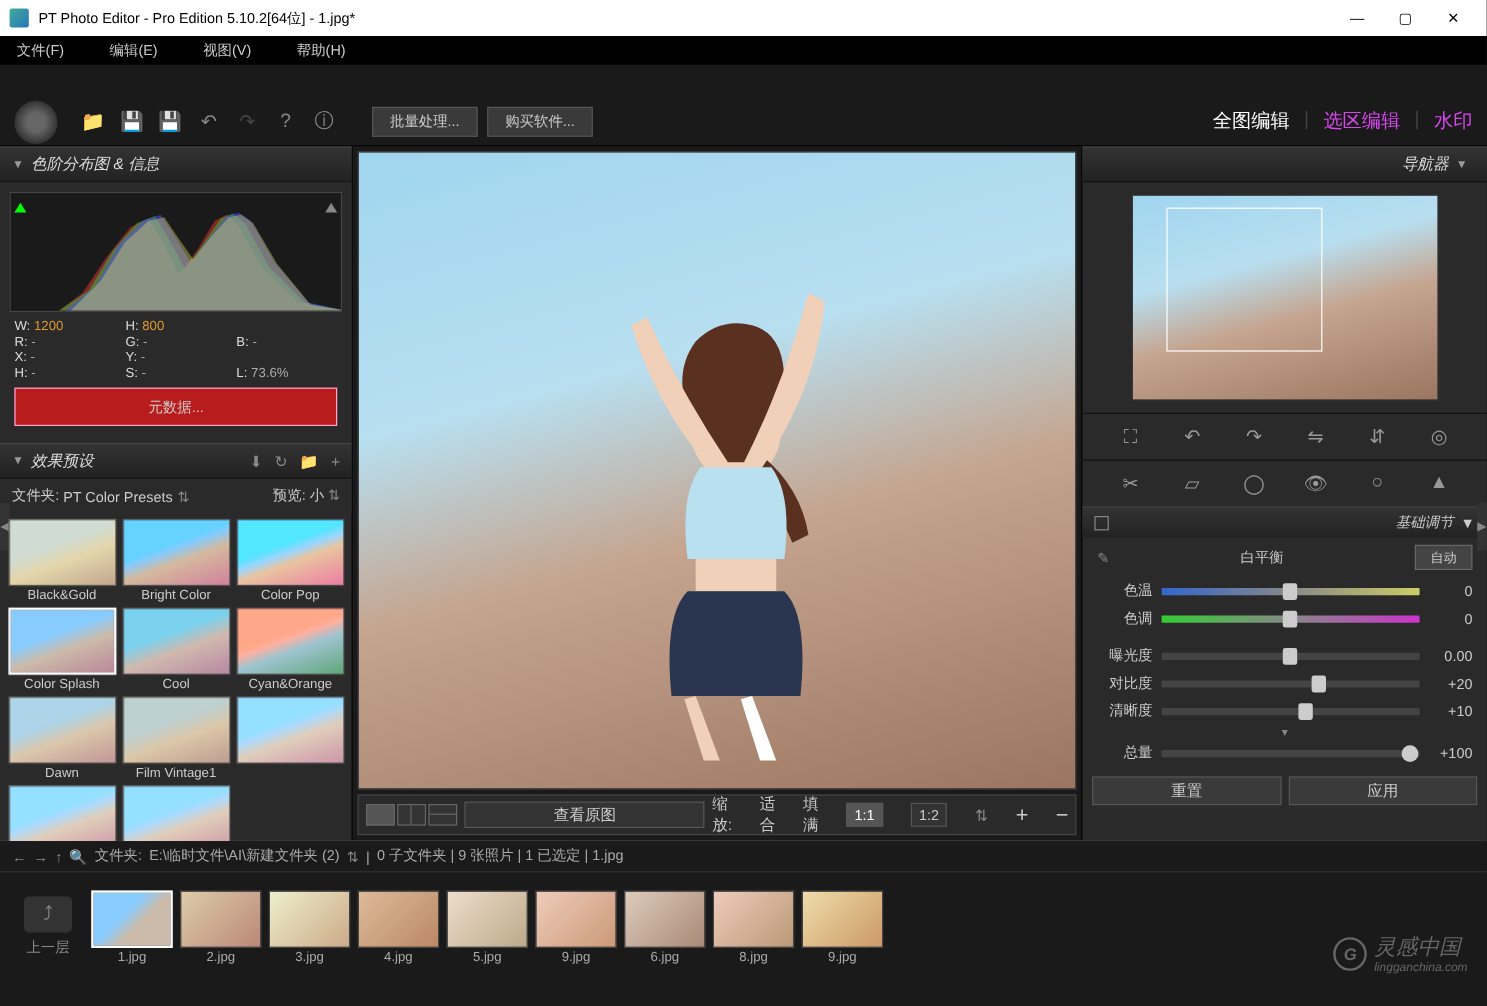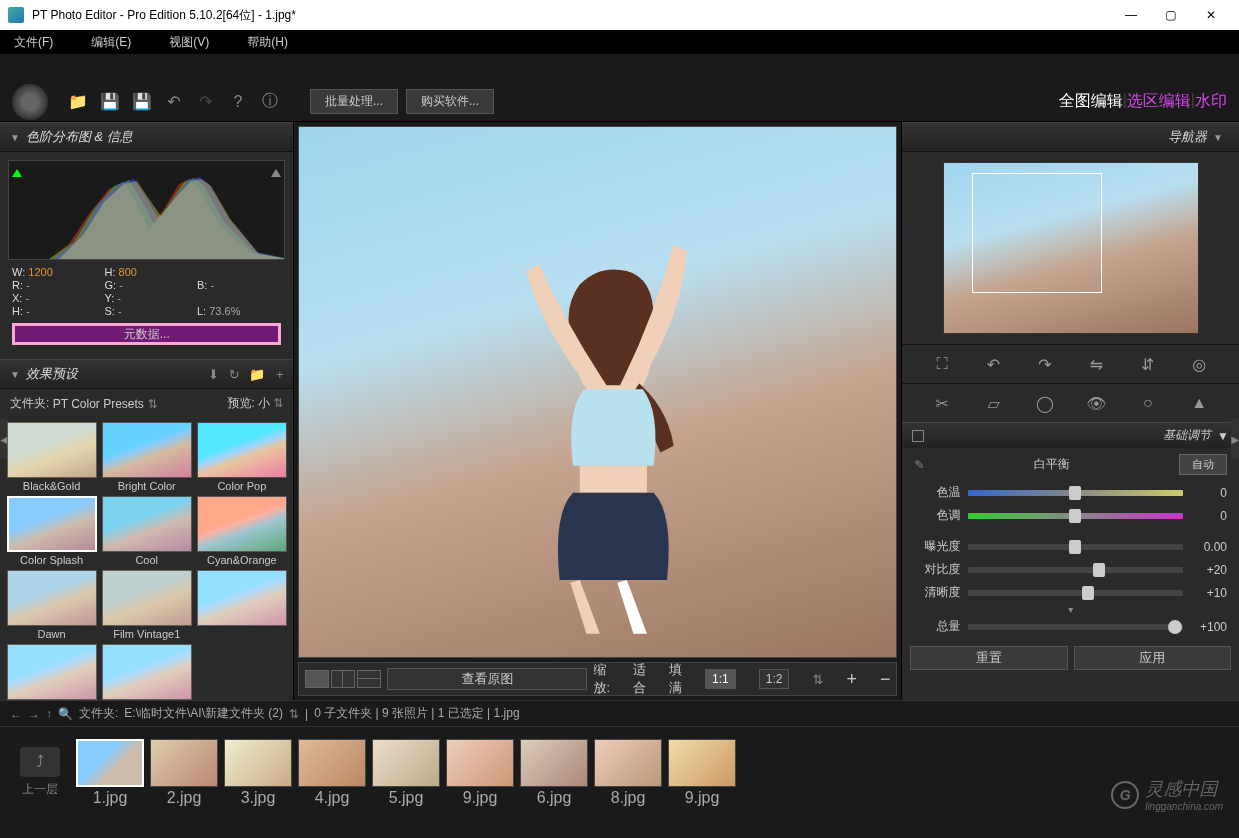--- a/index.html
+++ b/index.html
@@ -8,38 +8,38 @@
 .titlebar .icon{width:16px;height:16px;background:linear-gradient(135deg,#4a9,#27b);margin-right:8px;border-radius:2px}
 .titlebar .title{flex:1;font-size:12px}
 .titlebar .winbtn{width:40px;height:30px;display:flex;align-items:center;justify-content:center;cursor:pointer;color:#000}
 .menubar{height:24px;background:#000;display:flex;align-items:center;padding:0 14px;gap:38px;color:#ccc}
 .menubar span{cursor:pointer;font-size:12px}
 .spacer{height:28px;background:#1a1a1a}
 .toolbar{height:40px;background:#1a1a1a;display:flex;align-items:center;padding:0 12px;gap:8px;border-bottom:1px solid #000}
 .toolbar .aperture{width:36px;height:36px;background:radial-gradient(circle,#666 30%,#333 70%);border-radius:50%;margin-right:10px}
 .toolbar .tbtn{width:24px;height:24px;display:flex;align-items:center;justify-content:center;color:#888;cursor:pointer;font-size:16px}
 .toolbar .textbtn{padding:3px 14px;background:#3a3a3a;color:#ccc;font-size:12px;cursor:pointer;border:1px solid #555}
-.toolbar .modes{margin-left:auto;display:flex;gap:0;font-size:16px}
+.toolbar .modes{margin-left:auto;display:flex;gap:12px;font-size:16px}
 .toolbar .modes span{cursor:pointer;color:#d946ef}
 .toolbar .modes .active{color:#fff}
 .main{display:flex;height:578px}
 .leftpanel{width:314px;background:#2a2a2a;display:flex;flex-direction:column;border-right:1px solid #000}
 .panel-hdr{height:30px;background:linear-gradient(#333,#222);display:flex;align-items:center;padding:0 10px;font-size:13px;color:#ddd;border-bottom:1px solid #111;border-top:1px solid #444;font-style:italic}
 .panel-hdr .tri{margin-right:6px;color:#999;font-size:10px}
 .panel-hdr .tools{margin-left:auto;display:flex;gap:10px;color:#888;font-style:normal}
 .panel-hdr .tools span{cursor:pointer}
 .histogram{padding:8px;background:#2a2a2a}
 .histo-box{height:100px;background:#1a1a1a;border:1px solid #444;position:relative;overflow:hidden}
 .histo-tri{position:absolute;top:3px;width:0;height:0;border:5px solid transparent}
 .histo-tri.l{left:3px;border-bottom:8px solid #0f0}
 .histo-tri.r{right:3px;border-bottom:8px solid #888}
 .histo-curve{position:absolute;bottom:0;left:0;right:0;height:85px}
 .info-grid{display:grid;grid-template-columns:repeat(3,1fr);gap:1px 8px;padding:6px 4px;font-size:11px;color:#aaa}
 .info-grid span b{color:#ddd;font-weight:normal}
-.metabtn{height:22px;background:#701a75;border:3px solid #f9a8d4;display:flex;align-items:center;justify-content:center;margin:0 4px 6px;cursor:pointer;font-size:12px}
+.metabtn{height:32px;background:#b91c1c;border:1px solid #f9a8d4;display:flex;align-items:center;justify-content:center;margin:0 4px 6px;cursor:pointer;font-size:12px}
 .preset-bar{display:flex;align-items:center;padding:6px 10px;font-size:12px;color:#ccc;background:#2a2a2a}
 .preset-bar .r{margin-left:auto}
 .preset-grid{flex:1;overflow-y:auto;padding:4px 6px;display:grid;grid-template-columns:repeat(3,1fr);gap:4px}
 .preset{display:flex;flex-direction:column;align-items:center;cursor:pointer}
 .preset .thumb{width:90px;height:56px;border:1px solid #555;background:linear-gradient(160deg,#8cf 40%,#cba 60%,#b89 100%);position:relative;overflow:hidden}
 .preset.sel .thumb{border:2px solid #fff}
 .preset .lbl{font-size:11px;color:#ccc;margin-top:2px;text-align:center;white-space:nowrap}
 .viewer{flex:1;display:flex;flex-direction:column;background:#1a1a1a}
 .canvas{flex:1;margin:4px;border:1px solid #444;background:linear-gradient(165deg,#a0d5ef 0%,#b8dff0 35%,#c5a590 58%,#9b7560 100%);position:relative;overflow:hidden}
 .figure{position:absolute;left:30%;top:15%;width:45%;height:85%}
@@ -73,21 +73,21 @@
 .btn-row{display:flex;gap:6px;padding:8px}
 .btn-row .b{flex:1;height:24px;background:#3a3a3a;border:1px solid #555;display:flex;align-items:center;justify-content:center;cursor:pointer;font-size:13px}
 .pathbar{height:26px;background:#1a1a1a;display:flex;align-items:center;padding:0 10px;gap:6px;color:#aaa;font-size:12px;border-top:1px solid #333}
 .pathbar .nb{cursor:pointer;color:#888}
 .filmstrip{height:92px;background:#1a1a1a;display:flex;align-items:center;padding:0 10px;gap:6px;border-top:1px solid #333;position:relative}
 .fs-up{width:60px;display:flex;flex-direction:column;align-items:center;gap:4px;color:#888;cursor:pointer}
 .fs-up .ico{width:40px;height:30px;background:#333;border-radius:4px;display:flex;align-items:center;justify-content:center;font-size:16px}
 .fs-item{display:flex;flex-direction:column;align-items:center;gap:2px;cursor:pointer}
 .fs-item .th{width:68px;height:48px;border:1px solid #444;background:linear-gradient(135deg,#8cf 40%,#cba 60%)}
 .fs-item.sel .th{border:2px solid #fff}
-.fs-item .fn{font-size:16px;color:#aaa}
+.fs-item .fn{font-size:11px;color:#aaa}
 .watermark{position:absolute;right:16px;bottom:6px;color:#666;font-size:14px;font-style:italic;display:flex;align-items:center;gap:6px}
 .watermark .logo{width:28px;height:28px;border:2px solid #666;border-radius:50%;display:flex;align-items:center;justify-content:center;font-weight:bold}
 .side-handle{position:absolute;top:50%;width:8px;height:40px;background:#333;color:#888;display:flex;align-items:center;justify-content:center;cursor:pointer;font-size:10px}
 svg{display:block}
 </style>
 </head>
 <body>
 
 <div class="titlebar">
   <div class="icon"></div>

